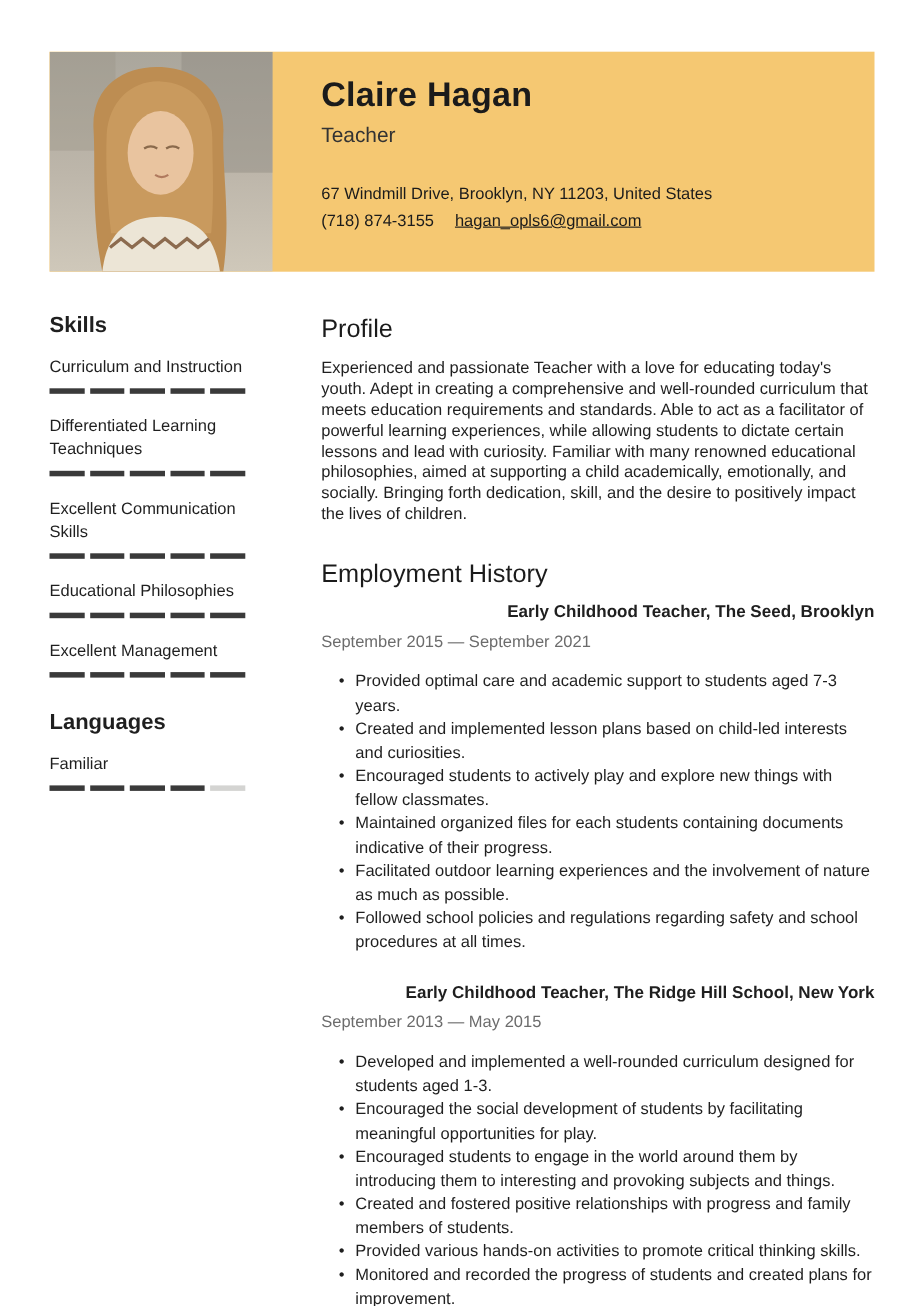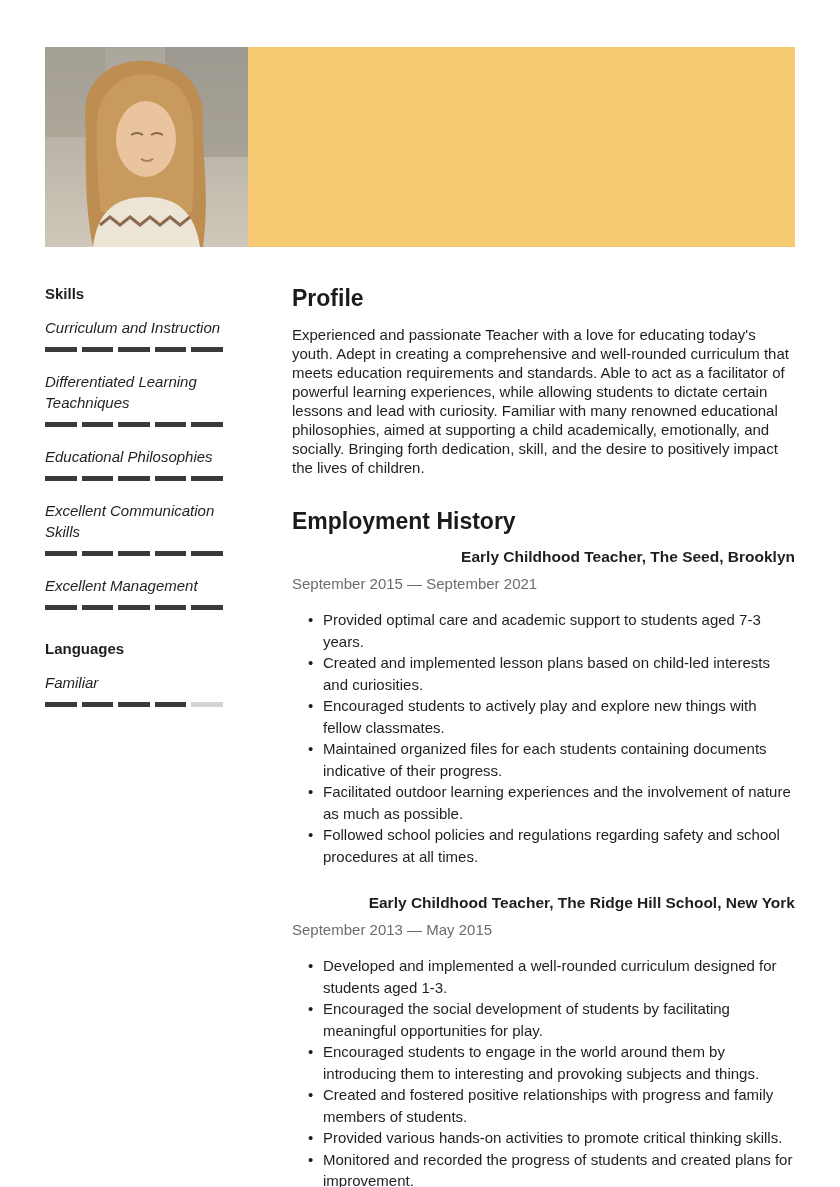--- a/index.html
+++ b/index.html
@@ -84,47 +84,47 @@
   }
   .main{
     flex:1;
     margin-left:69px;
     min-width:0;
   }
 
   
   .side-heading{
     margin:0 0 15px 0;
-    font-size:15px;
+    font-size:20px;
     font-weight:700;
   }
   .side-heading.languages{
     margin-top:30px;
   }
-  .skill{margin-bottom:19px;font-style:italic;}
+  .skill{margin-bottom:19px;}
   .skill-label{
     font-size:15px;
     line-height:21px;
     margin-bottom:9px;
   }
   .bar{
     display:flex;
     gap:5px;
     height:5px;
     width:178px;
   }
   .seg{flex:1;height:5px;}
   .seg.filled{background:var(--bar-dark);}
   .seg.empty{background:var(--bar-light);}
 
   
   .section-heading{
     margin:0 0 13px 0;
     font-size:23px;
-    font-weight:700;
+    font-weight:400;
     color:#1b1b1b;
   }
   .profile-text{
     margin:0 0 31px 0;
     font-size:15px;
     line-height:19px;
   }
   .job{margin-bottom:27px;}
   .job:last-child{margin-bottom:0;}
   .job-title{
@@ -174,20 +174,31 @@
 
         <ellipse cx="101" cy="92" rx="30" ry="38" fill="#e9c49f"></ellipse>
         <path d="M86,88 q6,-4 12,0" stroke="#8a6a4c" stroke-width="2" fill="none"></path>
         <path d="M106,88 q6,-4 12,0" stroke="#8a6a4c" stroke-width="2" fill="none"></path>
         <path d="M96,112 q6,4 12,0" stroke="#b07a5e" stroke-width="2" fill="none"></path>
 
         <path d="M48,200 C52,165 70,150 101,150 C132,150 150,165 155,200 Z" fill="#ece5d6"></path>
         <polyline points="55,178 65,170 75,178 85,170 95,178 105,170 115,178 125,170 135,178 145,170" stroke="#8c6b4f" stroke-width="3" fill="none"></polyline>
       </svg>
     </div>
+    <div class="header-text">
+      <h1 class="name">Claire Hagan</h1>
+      <div class="subtitle">Teacher</div>
+      <div class="contact">
+        <div>67 Windmill Drive, Brooklyn, NY 11203, United States</div>
+        <div class="contact-row">
+          <span>(718) 874-3155</span>
+          <a class="email-link">hagan_opls6@gmail.com</a>
+        </div>
+      </div>
+    </div>
   </header>
 
   <div class="content">
 
     <aside class="sidebar">
       <h3 class="side-heading">Skills</h3>
       <div id="skills-list">
           <div class="skill">
             <div class="skill-label">Curriculum and Instruction</div>
             <div class="bar">
@@ -202,31 +213,31 @@
             <div class="skill-label">Differentiated Learning Teachniques</div>
             <div class="bar">
               <span class="seg filled"></span>
               <span class="seg filled"></span>
               <span class="seg filled"></span>
               <span class="seg filled"></span>
               <span class="seg filled"></span>
             </div>
           </div>
           <div class="skill">
+            <div class="skill-label">Excellent Communication Skills</div>
+            <div class="bar">
+              <span class="seg filled"></span>
+              <span class="seg filled"></span>
+              <span class="seg filled"></span>
+              <span class="seg filled"></span>
+              <span class="seg filled"></span>
+            </div>
+          </div>
+          <div class="skill">
             <div class="skill-label">Educational Philosophies</div>
-            <div class="bar">
-              <span class="seg filled"></span>
-              <span class="seg filled"></span>
-              <span class="seg filled"></span>
-              <span class="seg filled"></span>
-              <span class="seg filled"></span>
-            </div>
-          </div>
-          <div class="skill">
-            <div class="skill-label">Excellent Communication Skills</div>
             <div class="bar">
               <span class="seg filled"></span>
               <span class="seg filled"></span>
               <span class="seg filled"></span>
               <span class="seg filled"></span>
               <span class="seg filled"></span>
             </div>
           </div>
           <div class="skill">
             <div class="skill-label">Excellent Management</div>

